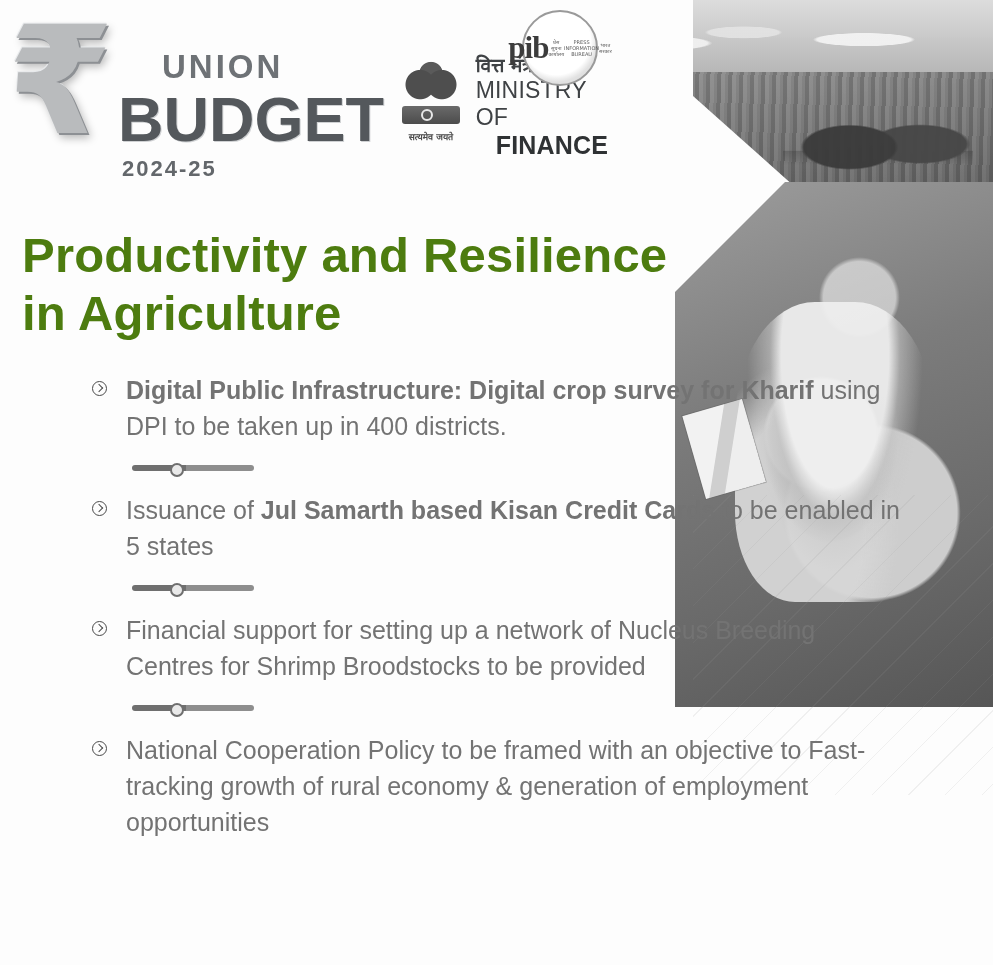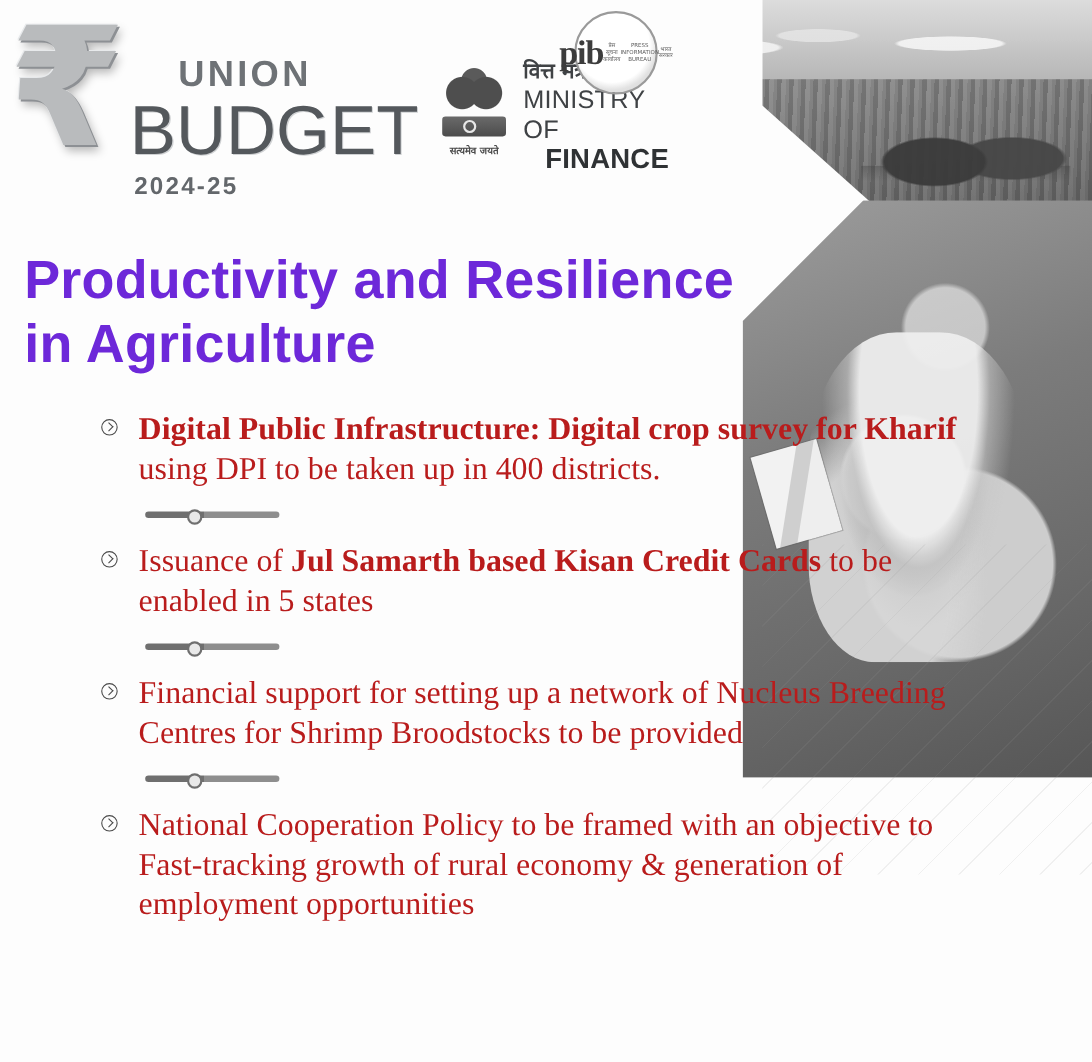--- a/index.html
+++ b/index.html
@@ -125,21 +125,21 @@
   .union-word {
     font-family: "Liberation Sans", sans-serif;
     font-weight: 700;
     font-size: 33px;
     letter-spacing: 3px;
     color: #6e7276;
     margin-left: 44px;
   }
   .budget-word {
     font-family: "Liberation Sans", sans-serif;
-    font-weight: 400;
+    font-weight: 700;
     font-size: 63px;
     letter-spacing: 0px;
     color: #54585c;
     line-height: 62px;
     margin-top: 2px;
     text-shadow: 1px 1px 0 #cfd1d3;
   }
   .budget-year {
     font-family: "Liberation Sans", sans-serif;
     font-weight: 700;
@@ -251,21 +251,21 @@
 
   
   .title {
     position: absolute;
     left: 22px; top: 226px;
     width: 660px;
     font-family: "Liberation Sans", sans-serif;
     font-weight: 700;
     font-size: 49px;
     line-height: 58px;
-    color: #6d28d9;
+    color: #4d7c0f;
     letter-spacing: .2px;
   }
 
   
   .bullets {
     position: absolute;
     left: 84px; top: 372px;
     width: 820px;
   }
   .bullet {
@@ -284,24 +284,24 @@
   .bullet .marker::after {
     content: "";
     position: absolute;
     left: 3px; top: 3.2px;
     width: 5px; height: 5px;
     border-top: 1.6px solid #4a4a4a;
     border-right: 1.6px solid #4a4a4a;
     transform: rotate(45deg);
   }
   .bullet p {
-    font-family: Liberation Serif, serif;
-    font-size: 29px;
+    font-family: Liberation Sans, sans-serif;
+    font-size: 25px;
     line-height: 36px;
-    color: #b91c1c;
+    color: #737373;
     font-weight: 400;
   }
   .bullet p b { font-weight: 700; }
 
   .sep {
     height: 8px;
     width: 122px;
     margin: 20px 0 20px 48px;
     display: flex;
     align-items: center;

